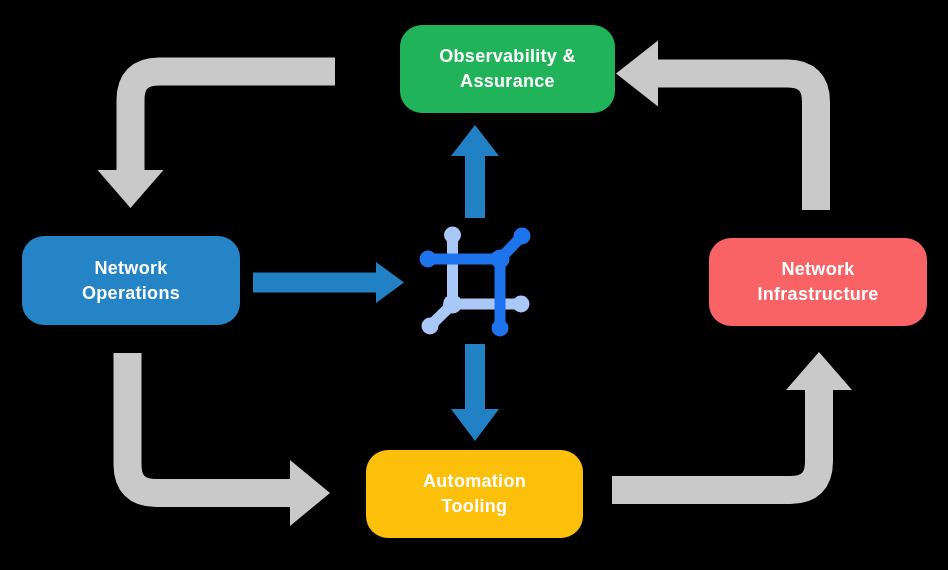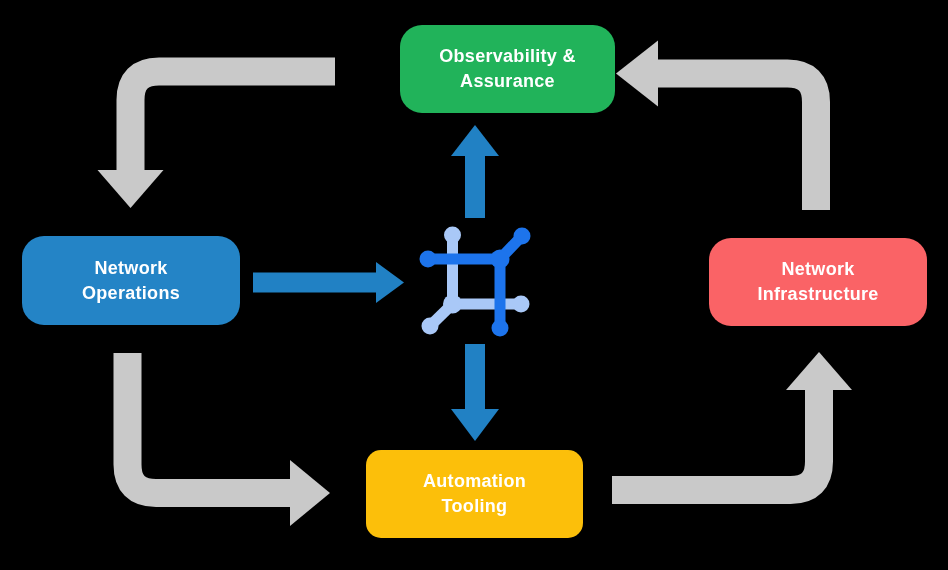--- a/index.html
+++ b/index.html
@@ -117,18 +117,18 @@
   <div class="node node-operations" style="background-color: rgb(36, 132, 198);">
     <span>Network
 Operations</span>
   </div>
 
   <div class="node node-infrastructure" style="background-color: rgb(250, 99, 102);">
     <span>Network
 Infrastructure</span>
   </div>
 
-  <div class="node node-automation" style="background-color: rgb(252, 191, 10); border-radius: 15px;">
+  <div class="node node-automation" style="background-color: rgb(252, 191, 10);">
     <span>Automation
 Tooling</span>
   </div>
 
 </div>
 
 </body></html>

